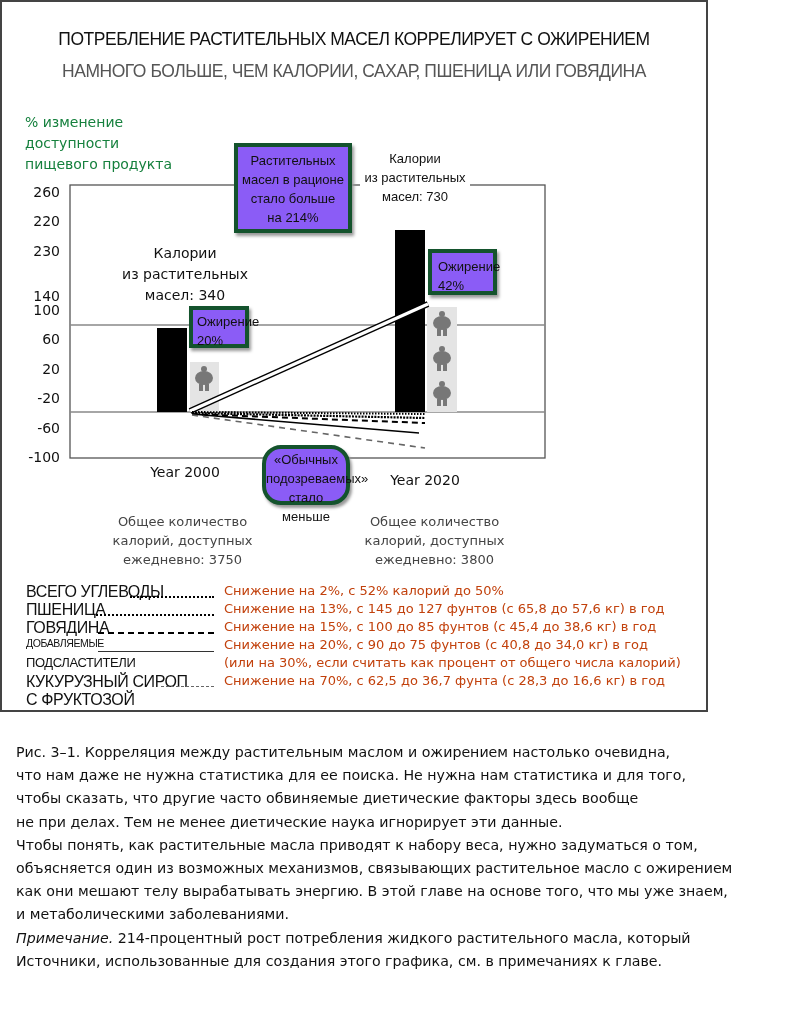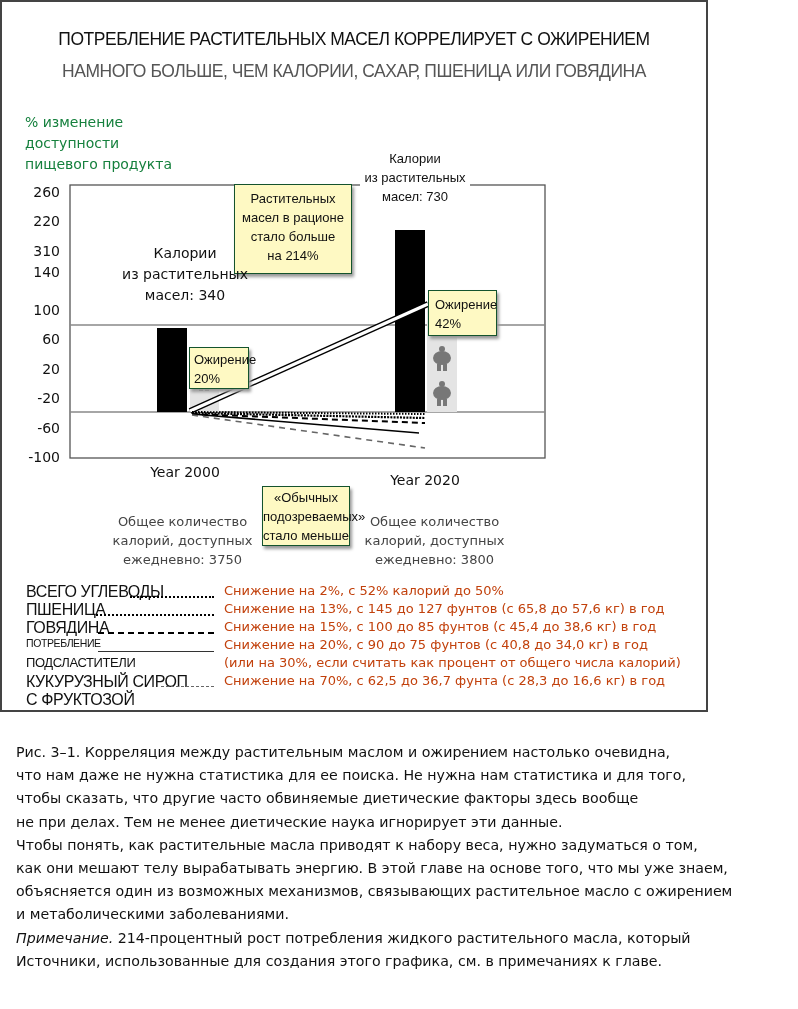--- a/index.html
+++ b/index.html
@@ -6,21 +6,21 @@
   body{width:798px;height:1009px;position:relative;overflow:hidden;font-family:"DejaVu Sans",sans-serif;color:#111;}
   .frame{position:absolute;left:0;top:0;width:708px;height:712px;border-right:2px solid #444;border-bottom:2px solid #444;border-top:2px solid #444;box-sizing:border-box;}
   .frame-left{position:absolute;left:0;top:0;width:2px;height:712px;background:#444;}
   .title{position:absolute;left:0;width:708px;text-align:center;font-family:"Liberation Sans",sans-serif;letter-spacing:-0.5px;}
   .t1{top:28px;font-size:19px;color:#111;transform:scaleX(0.92);}
   .t2{top:60px;font-size:19px;color:#555;transform:scaleX(0.92);}
   .ylabel{position:absolute;left:25px;top:112px;font-size:14px;line-height:21px;color:#15803d;}
   .tick{position:absolute;left:0;width:60px;text-align:right;font-size:14px;color:#111;}
   svg.plot{position:absolute;left:0;top:0;}
   .ann{position:absolute;text-align:center;font-family:"Liberation Sans",sans-serif;font-size:13px;line-height:19px;color:#111;}
-  .box{background:#fef9c3;border:1px solid #14532d;box-shadow:2px 3px 3px #999;margin-top:41px;}
+  .box{background:#8b5cf6;border:4px solid #14532d;box-shadow:2px 3px 3px #999;}
   .xlab{position:absolute;font-size:14px;color:#111;text-align:center;}
   .total{position:absolute;font-size:13px;line-height:19px;color:#444;text-align:center;}
   .legend{position:absolute;left:26px;top:583px;}
   .lg-row{position:relative;height:18px;}
   .lg-name{position:absolute;left:0;font-family:"Liberation Sans",sans-serif;font-size:16px;color:#111;letter-spacing:-0.4px;white-space:nowrap;}
   .lg-desc{position:absolute;left:198px;font-size:13px;color:#c2410c;white-space:nowrap;}
   .lg-line{position:absolute;height:0;}
   .caption{position:absolute;left:16px;top:741px;width:780px;font-size:14.2px;line-height:23.2px;color:#111;}
   .caption p{margin:0;white-space:nowrap;}
   .caption em{font-style:italic;}
@@ -35,22 +35,22 @@
 <div class="title t2">НАМНОГО БОЛЬШЕ, ЧЕМ КАЛОРИИ, САХАР, ПШЕНИЦА ИЛИ ГОВЯДИНА</div>
 
 <div class="ylabel">
   <div>% изменение</div>
   <div>доступности</div>
   <div>пищевого продукта</div>
 </div>
 
 <div class="tick" style="top:184px">260</div>
 <div class="tick" style="top:213px">220</div>
-<div class="tick" style="top:243px">310</div>
-<div class="tick" style="top:264px">140</div>
+<div class="tick" style="top:243px">230</div>
+<div class="tick" style="top:288px">140</div>
 <div class="tick" style="top:302px">100</div>
 <div class="tick" style="top:331px">60</div>
 <div class="tick" style="top:361px">20</div>
 <div class="tick" style="top:390px">-20</div>
 <div class="tick" style="top:420px">-60</div>
 <div class="tick" style="top:449px">-100</div>
 
 <svg class="plot" width="798" height="720">
 
   <rect x="70" y="185" width="475" height="273" fill="none" stroke="#555" stroke-width="1.3"></rect>
@@ -121,21 +121,21 @@
 <div class="ann box" style="left:189px;top:306px;width:60px;height:42px;text-align:left;padding:2px 4px;box-sizing:border-box;">
   <div>Ожирение</div>
   <div>20%</div>
 </div>
 
 <div class="ann box" style="left:428px;top:249px;width:69px;height:46px;text-align:left;padding:4px 6px;box-sizing:border-box;">
   <div>Ожирение</div>
   <div>42%</div>
 </div>
 
-<div class="ann box" style="left:262px;top:445px;width:88px;height:60px;padding-top:1px;box-sizing:border-box;">
+<div class="ann box" style="left:262px;top:445px;width:88px;height:60px;padding-top:1px;box-sizing:border-box;border-radius:19px;">
   <div>«Обычных</div>
   <div>подозреваемых»</div>
   <div>стало меньше</div>
 </div>
 
 <div class="xlab" style="left:130px;top:464px;width:110px;">Year 2000</div>
 <div class="xlab" style="left:370px;top:472px;width:110px;">Year 2020</div>
 
 <div class="total" style="left:100px;top:512px;width:165px;">
   <div>Общее количество</div>
@@ -158,21 +158,21 @@
     <span class="lg-name">ПШЕНИЦА</span>
     <span class="lg-line" style="left:70px;top:13px;width:118px;border-top:2.5px dotted #000;"></span>
     <span class="lg-desc">Снижение на 13%, с 145 до 127 фунтов (с 65,8 до 57,6 кг) в год</span>
   </div>
   <div class="lg-row">
     <span class="lg-name">ГОВЯДИНА</span>
     <span class="lg-line" style="left:72px;top:13px;width:116px;border-top:2px dashed #000;"></span>
     <span class="lg-desc">Снижение на 15%, с 100 до 85 фунтов (с 45,4 до 38,6 кг) в год</span>
   </div>
   <div class="lg-row">
-    <span class="lg-name" style="font-size:10.5px;">ПОТРЕБЛЕНИЕ</span>
+    <span class="lg-name" style="font-size:10.5px;">ДОБАВЛЯЕМЫЕ</span>
     <span class="lg-line" style="left:72px;top:14px;width:116px;border-top:1.5px solid #333;"></span>
     <span class="lg-desc">Снижение на 20%, с 90 до 75 фунтов (с 40,8 до 34,0 кг) в год</span>
   </div>
   <div class="lg-row">
     <span class="lg-name" style="font-size:13px;">ПОДСЛАСТИТЕЛИ</span>
     <span class="lg-desc">(или на 30%, если считать как процент от общего числа калорий)</span>
   </div>
   <div class="lg-row">
     <span class="lg-name">КУКУРУЗНЫЙ СИРОП</span>
     <span class="lg-line" style="left:135px;top:13px;width:53px;border-top:1.5px dashed #666;"></span>
@@ -182,18 +182,18 @@
     <span class="lg-name">С ФРУКТОЗОЙ</span>
   </div>
 </div>
 
 <div class="caption">
   <p>Рис. 3–1. Корреляция между растительным маслом и ожирением настолько очевидна,</p>
   <p>что нам даже не нужна статистика для ее поиска. Не нужна нам статистика и для того,</p>
   <p>чтобы сказать, что другие часто обвиняемые диетические факторы здесь вообще</p>
   <p>не при делах. Тем не менее диетические наука игнорирует эти данные.</p>
   <p>Чтобы понять, как растительные масла приводят к набору веса, нужно задуматься о том,</p>
+  <p>объясняется один из возможных механизмов, связывающих растительное масло с ожирением</p>
   <p>как они мешают телу вырабатывать энергию. В этой главе на основе того, что мы уже знаем,</p>
-  <p>объясняется один из возможных механизмов, связывающих растительное масло с ожирением</p>
   <p>и метаболическими заболеваниями.</p>
   <p><em>Примечание.</em><span> 214-процентный рост потребления жидкого растительного масла, который</span></p>
   <p>Источники, использованные для создания этого графика, см. в примечаниях к главе.</p>
 </div>
 
 </body></html>

